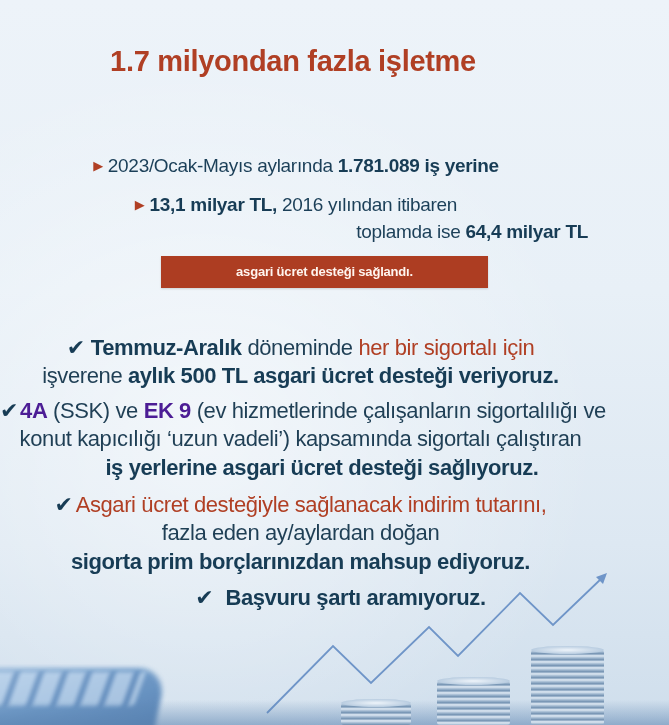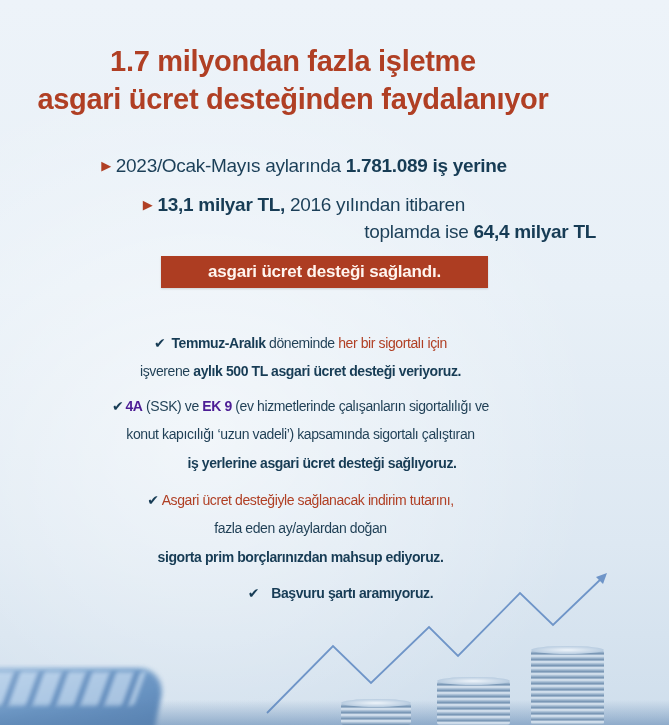--- a/index.html
+++ b/index.html
@@ -15,34 +15,34 @@
     background: radial-gradient(ellipse at 30% 60%, rgba(255,255,255,0.55) 0%, rgba(255,255,255,0) 60%);
     pointer-events: none;
   }
   .title {
     position: absolute; left: 0; top: 42px; width: 586px;
     text-align: center; color: #b03f24; font-weight: bold;
     font-size: 29px; line-height: 38px; letter-spacing: -0.3px;
   }
   .title div { white-space: nowrap; }
   .stat {
-    position: absolute; left: 12px; width: 584px; text-align: center;
+    position: absolute; left: 4px; width: 584px; text-align: center;
     font-size: 19px; color: #1b3f58; white-space: nowrap; letter-spacing: -0.3px;
   }
   .stat b { font-weight: bold; color: #173c55; }
   .tri { color: #b03f24; font-size: 13px; margin-right: 5px; vertical-align: 2px; }
   .banner {
     position: absolute; left: 161px; top: 256px; width: 327px; height: 32px;
-    background: #ad3d22; color: #fff5ef; font-weight: bold; font-size: 17px;
+    background: #ad3d22; color: #fff5ef; font-weight: bold; font-size: 13px;
     text-align: center; line-height: 32px; letter-spacing: -0.2px;
     box-shadow: 0 1px 2px rgba(0,0,0,0.15);
   }
   .line {
     position: absolute; left: 0; width: 601px; text-align: center;
-    font-size: 14px; white-space: nowrap; letter-spacing: -0.4px; color: #1f3f55;
+    font-size: 22px; white-space: nowrap; letter-spacing: -0.4px; color: #1f3f55;
   }
   .line b { font-weight: bold; color: #173c55; }
   .red { color: #b03f24; }
   .redb { color: #4c1d95; font-weight: bold; }
   .check { color: #173c55; font-weight: bold; margin-right: 6px; }
   .chart-svg { position: absolute; left: 0; top: 540px; }
   .calc {
     position: absolute; left: -30px; top: 668px; width: 190px; height: 70px;
     background: linear-gradient(160deg, #8fb3d8 0%, #5f8fc2 45%, #3e6ea6 100%);
     border-radius: 6px 30px 10px 10px;
@@ -69,21 +69,20 @@
     border-radius: 50%;
   }
 </style>
 </head>
 <body>
 
 <div class="bg-glow"></div>
 
 <div class="title">
   <div>1.7 milyondan fazla işletme</div>
-  <div>asgari ücret desteğinden faydalanıyor</div>
 </div>
 
 <div class="stat" style="top:155px;">
   <span class="tri">▶</span><span>2023/Ocak-Mayıs aylarında </span><b>1.781.089 iş yerine</b>
 </div>
 
 <div class="stat" style="top:194px;">
   <span class="tri">▶</span><b>13,1 milyar TL,</b><span> 2016 yılından itibaren</span>
 </div>
 <div class="stat" style="top:221px;text-align:right;">

